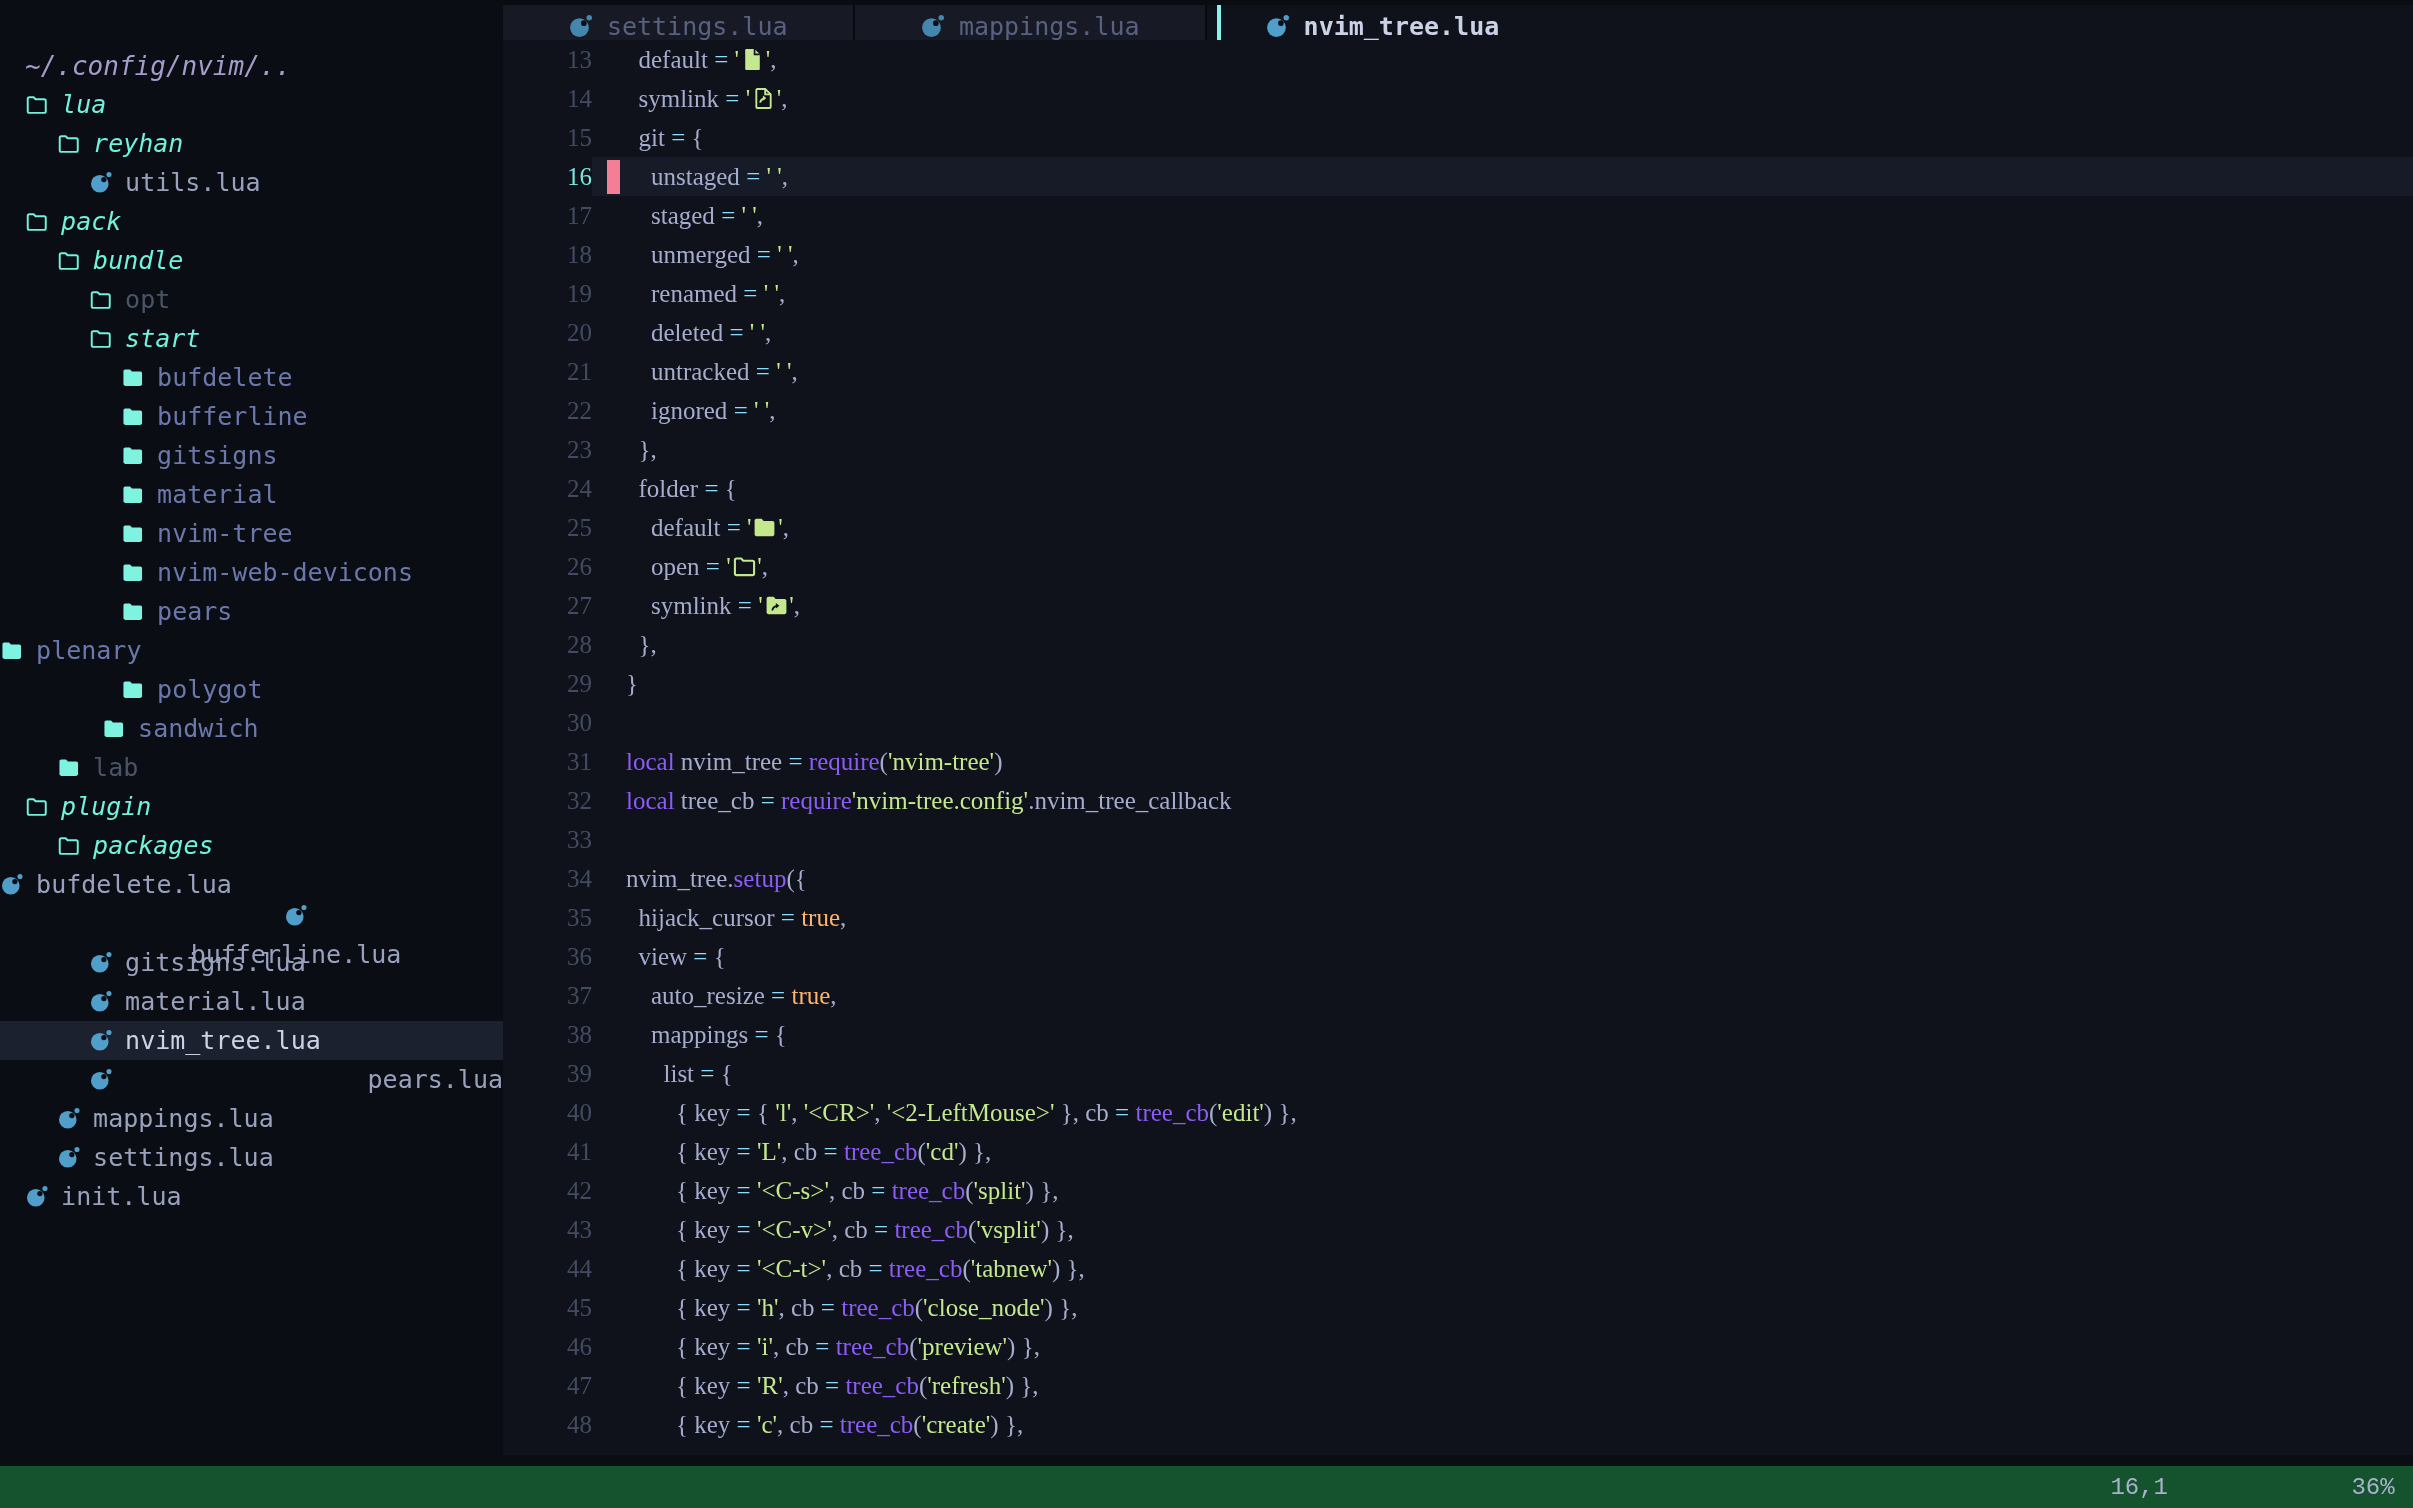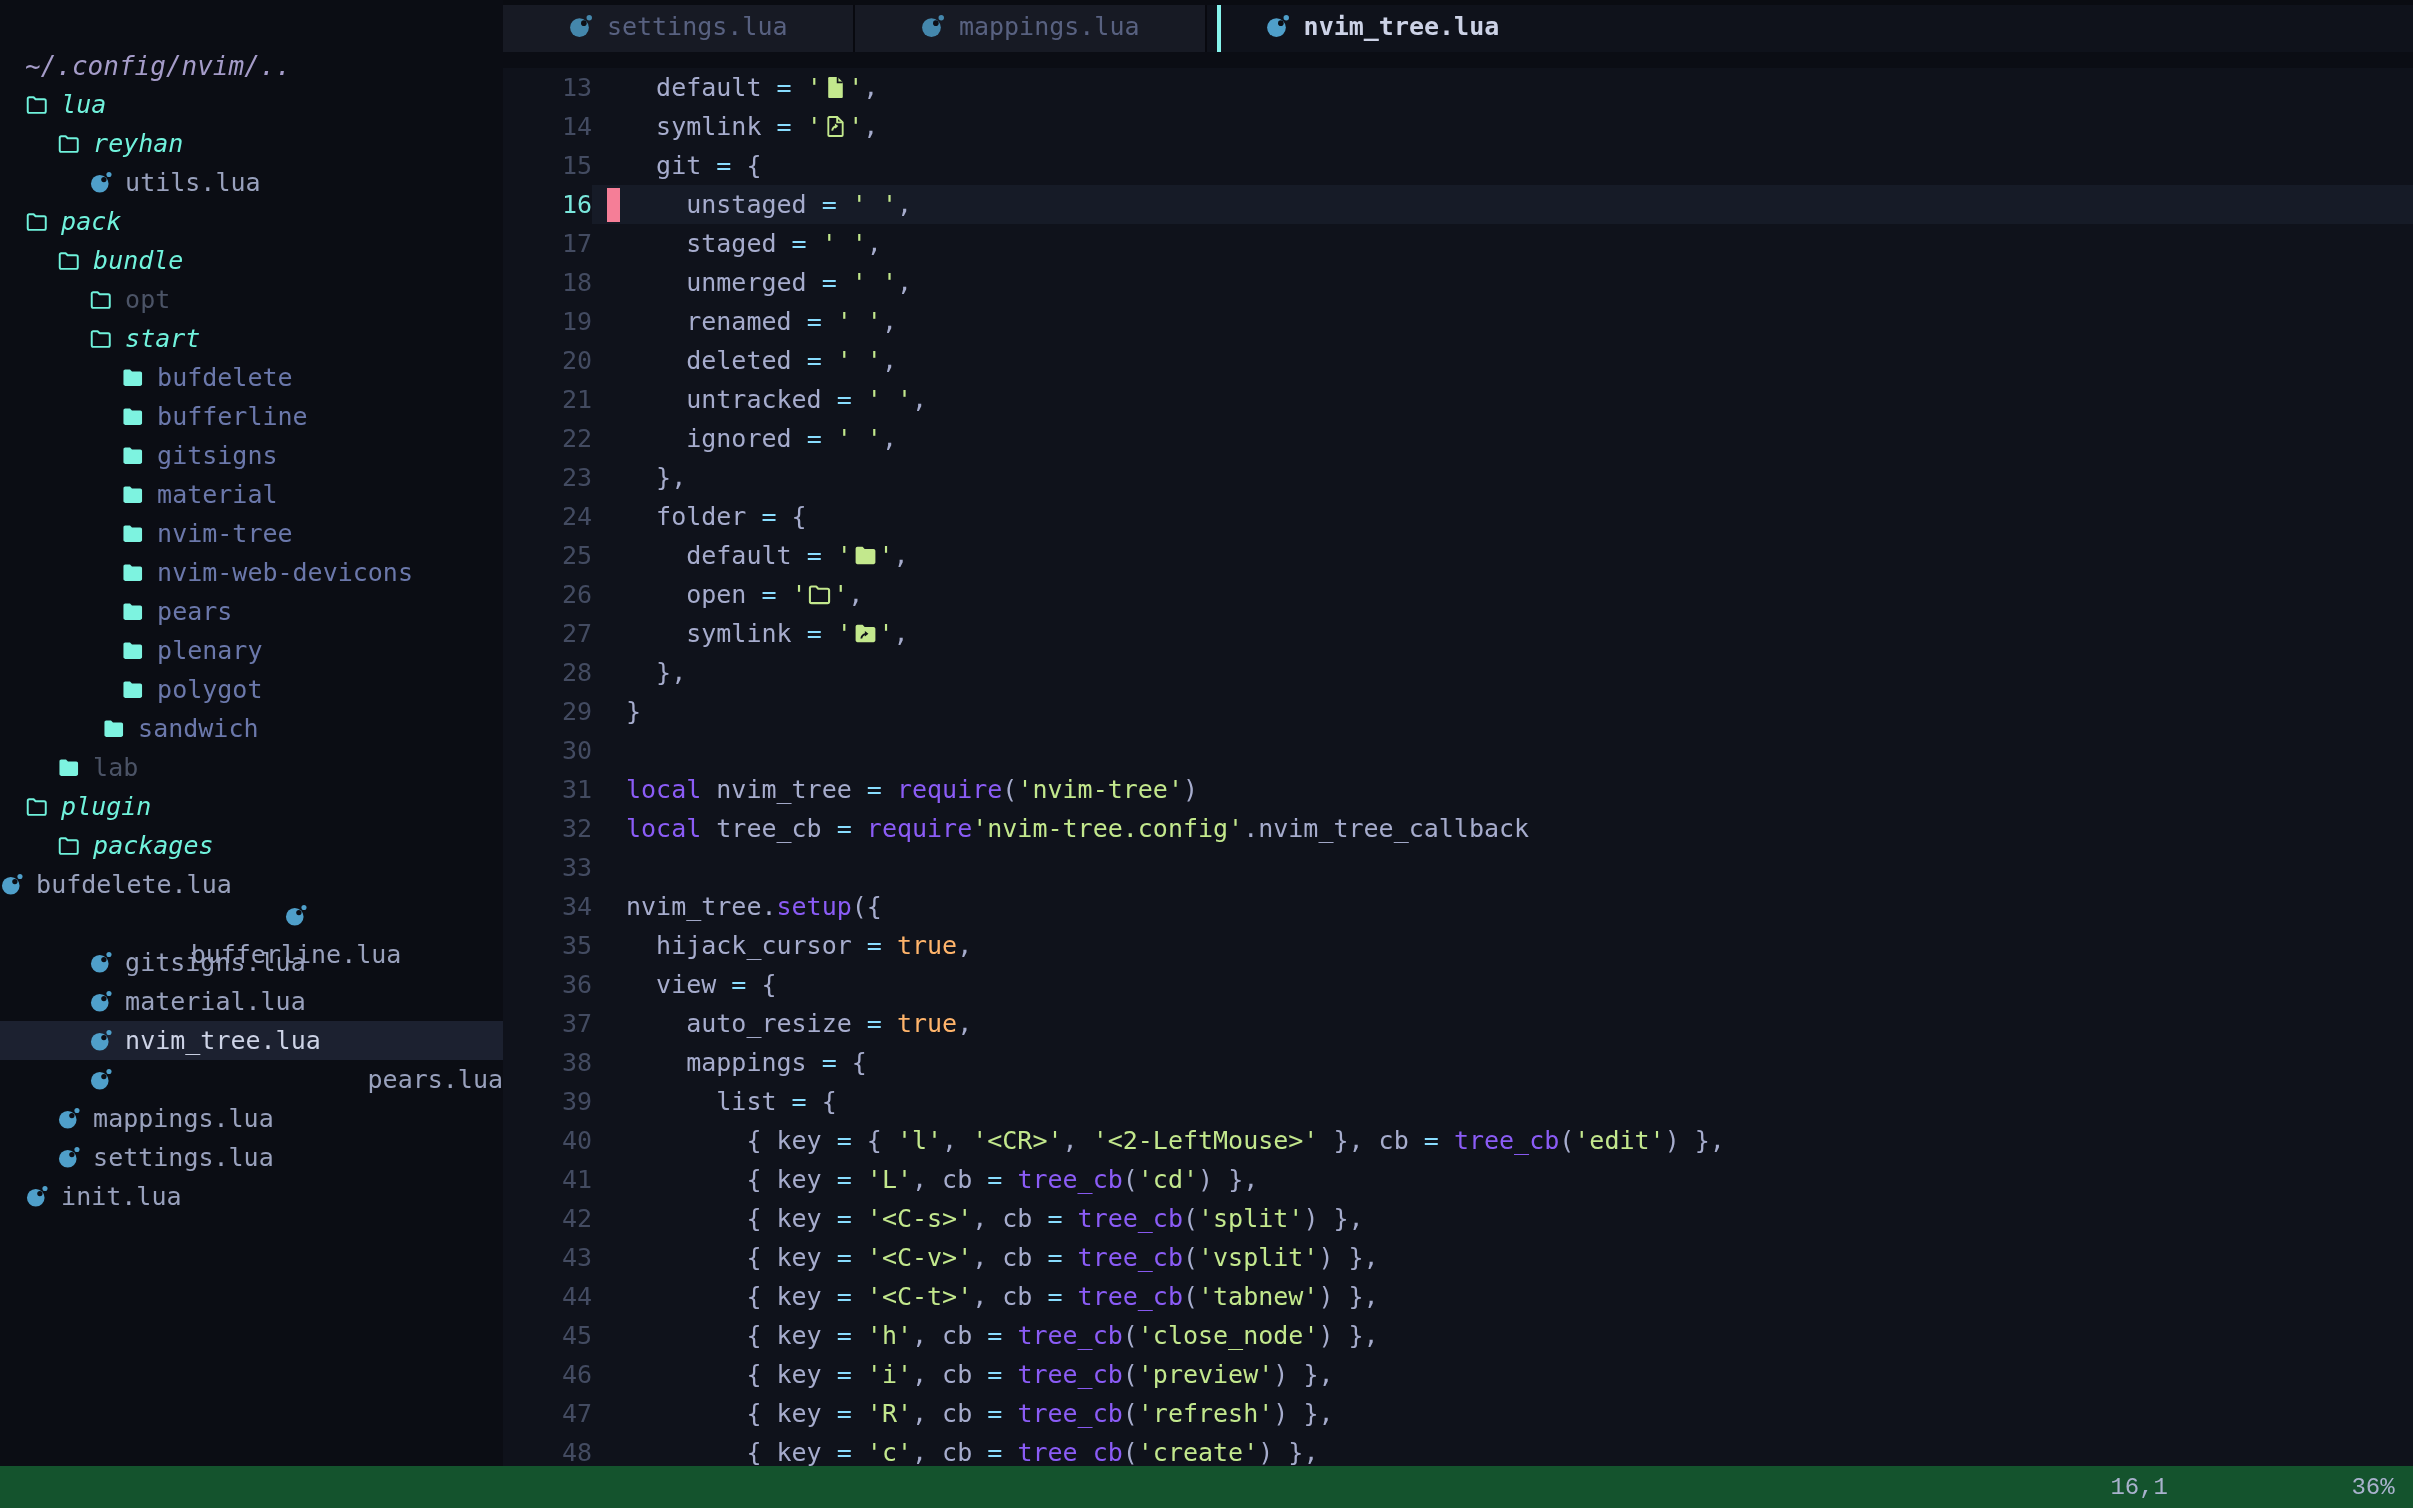--- a/index.html
+++ b/index.html
@@ -29,21 +29,21 @@
   #tabline{position:absolute;left:503px;top:0;right:0;height:52px;background:#0f121b;display:flex;align-items:stretch;}
   #tabline::before{content:"";position:absolute;left:0;top:0;right:0;height:5px;background:#0a0c12;}
   .tab{width:350px;display:flex;align-items:center;justify-content:center;gap:13.4px;
        font-size:25px;color:#586180;background:#171a24;border-right:2.5px solid #08090f;cursor:default;}
   .tab .ic svg{width:25px;height:25px;}
   .tab:not(.active) .ic{opacity:.82;}
   .tab.active{background:transparent;border-right:none;color:#ccd2e6;font-weight:bold;width:auto;padding:0 44px;}
   .tabsep{width:4.2px;margin-left:10px;background:#86f3ec;}
 
   
-  #editor{position:absolute;left:503px;top:68px;right:0;height:1415px;background:#0f121b;overflow:hidden;}
+  #editor{position:absolute;left:503px;top:40px;right:0;height:1415px;background:#0f121b;overflow:hidden;font-family:Liberation Serif, serif;}
   .eline{display:flex;align-items:stretch;height:39px;font-size:25px;}
   .lnum{width:89px;flex:none;text-align:right;color:#434b61;line-height:39px;}
   .eline.cur .lnum{color:#7ae7dc;}
   .lbody{flex:1;display:flex;align-items:center;}
   .eline.cur .lbody{background:#161b27;}
   .sign{width:34px;flex:none;position:relative;align-self:stretch;}
   .signbar{position:absolute;left:15px;top:2.5px;bottom:2.5px;width:13.4px;background:#f57e97;}
   .code{white-space:pre;line-height:39px;}
   .code .ic{display:inline-block;vertical-align:-4.2px;margin:0 0.8px;}
   .code .ic svg{width:25px;height:25px;}
@@ -175,21 +175,21 @@
           <span class="slabel">nvim-web-devicons</span>
         </div>
         <div class="srow muted" style="padding-left: 121px;">
           <span class="ic tree-ic folder">
             <svg viewBox="0 0 24 24">
               <path d="M2.5 5.5c0-1 .8-1.8 1.8-1.8h4.9l2 2h8.5c1 0 1.8.8 1.8 1.8v11c0 1-.8 1.8-1.8 1.8H4.3c-1 0-1.8-.8-1.8-1.8z" fill="currentColor"></path>
             </svg>
           </span>
           <span class="slabel">pears</span>
         </div>
-        <div class="srow muted" style="padding-left: 121px;">
+        <div class="srow muted" style="">
           <span class="ic tree-ic folder">
             <svg viewBox="0 0 24 24">
               <path d="M2.5 5.5c0-1 .8-1.8 1.8-1.8h4.9l2 2h8.5c1 0 1.8.8 1.8 1.8v11c0 1-.8 1.8-1.8 1.8H4.3c-1 0-1.8-.8-1.8-1.8z" fill="currentColor"></path>
             </svg>
           </span>
           <span class="slabel">plenary</span>
         </div>
         <div class="srow muted" style="padding-left: 121px;">
           <span class="ic tree-ic folder">
             <svg viewBox="0 0 24 24">

